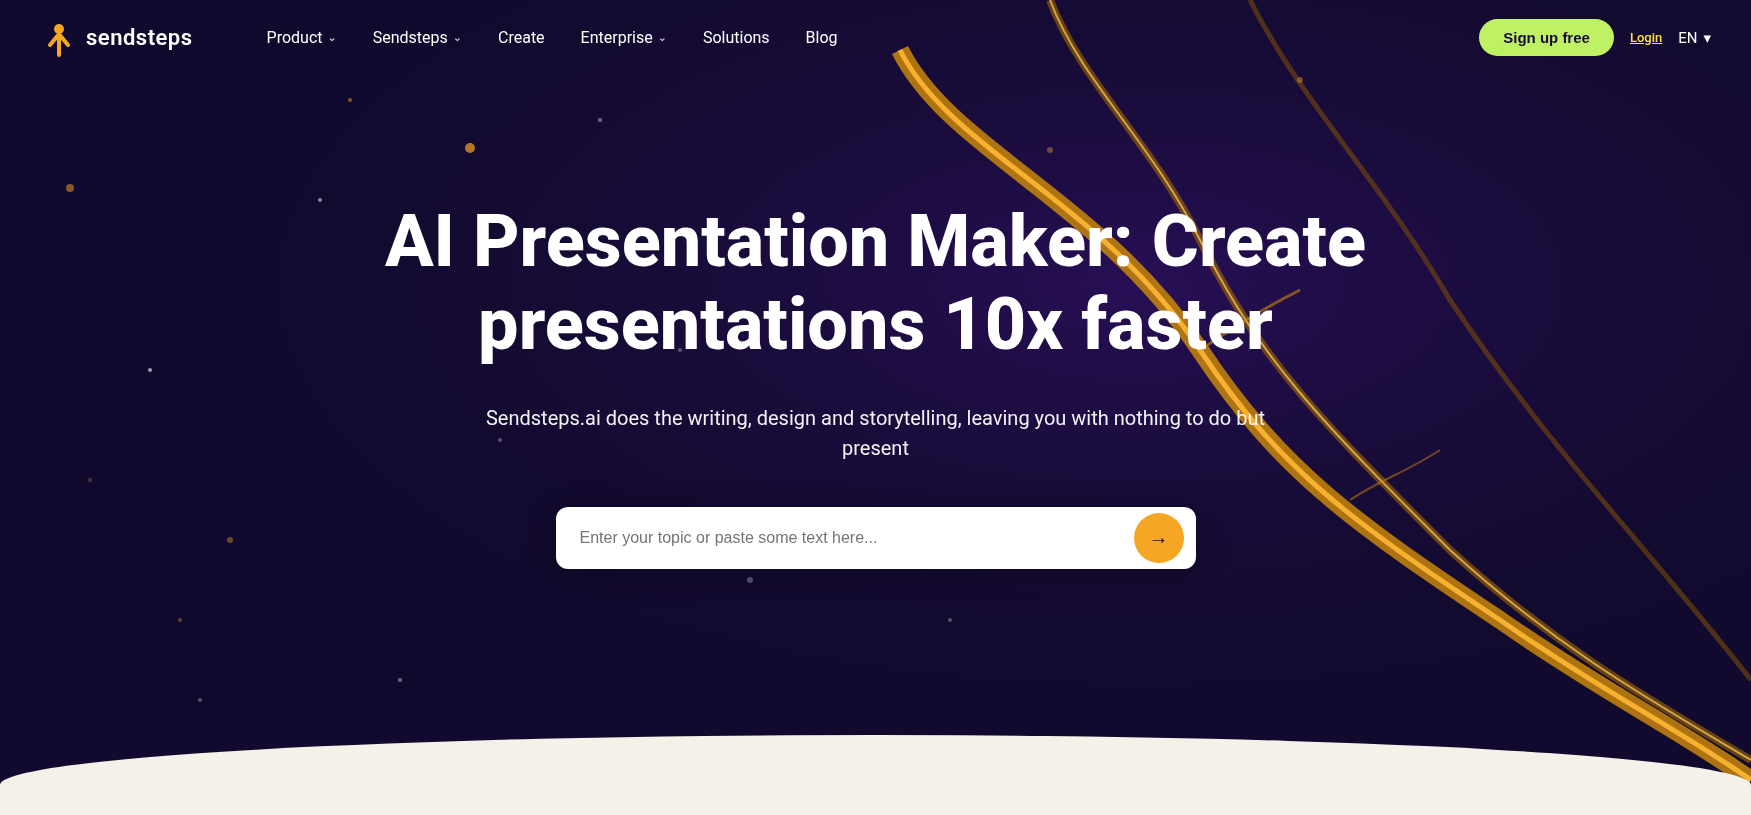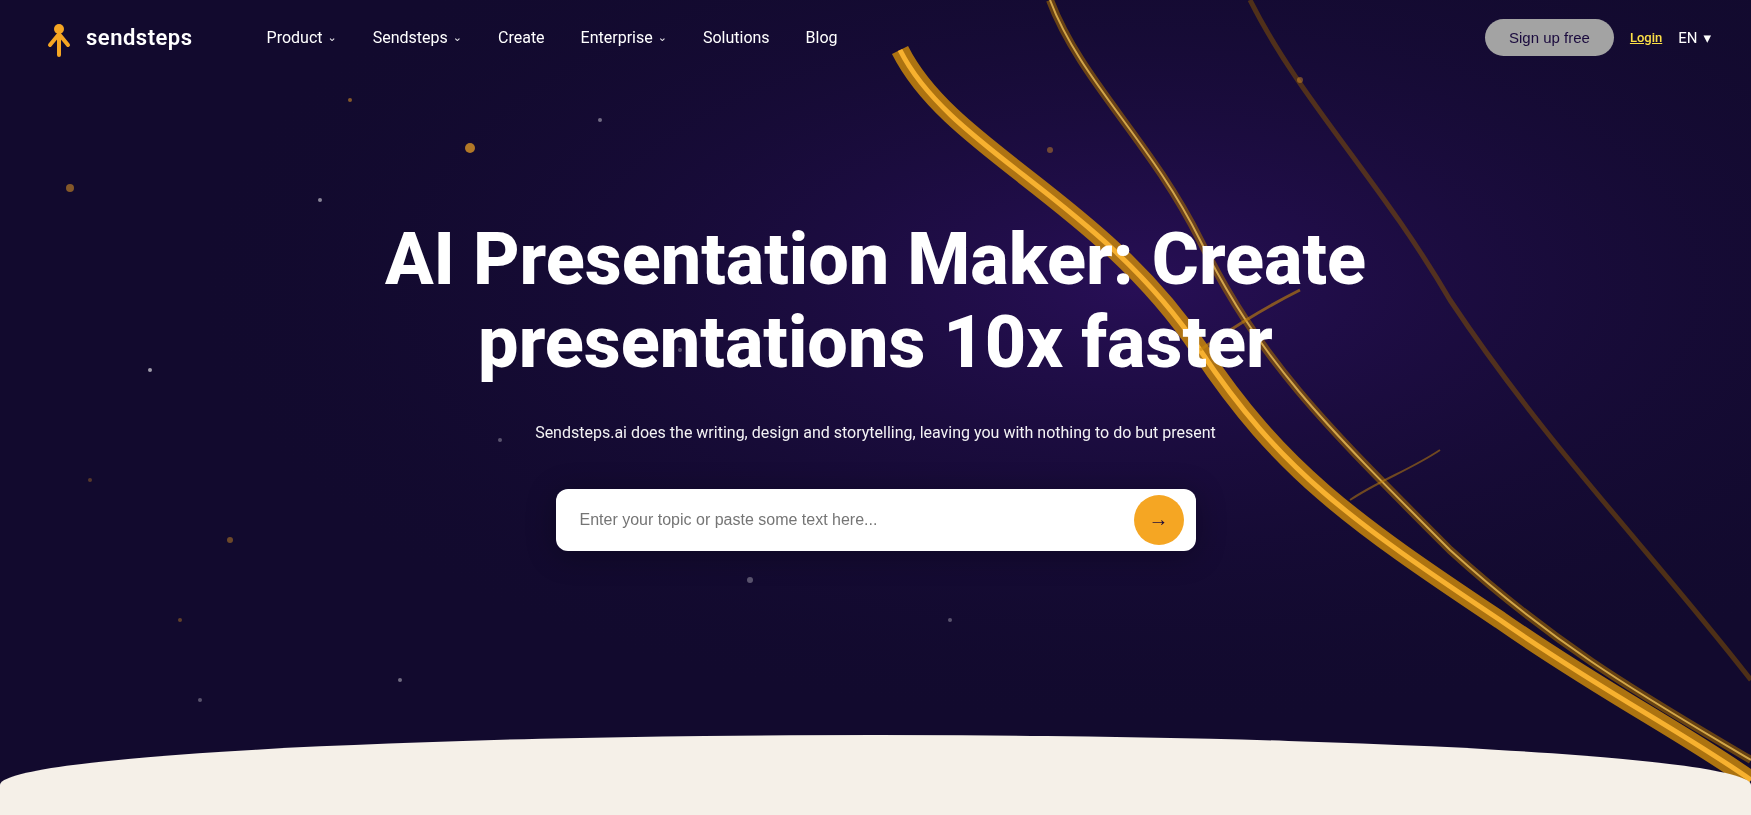--- a/index.html
+++ b/index.html
@@ -111,27 +111,27 @@
       opacity: 0.9;
     }
 
     .nav-right {
       display: flex;
       align-items: center;
       gap: 16px;
     }
 
     .signup-btn {
-      background: #a3a3a3;
+      background: #bef264;
       color: #1a0a3d;
       border: none;
       border-radius: 50px;
       padding: 10px 24px;
       font-size: 15px;
-      font-weight: 400;
+      font-weight: 700;
       cursor: pointer;
       white-space: nowrap;
       text-align: center;
     }
 
     .login-link {
       color: #fde047;
       font-size: 13px;
       font-weight: 500;
       text-decoration: underline;
@@ -168,21 +168,21 @@
       font-size: 72px;
       font-weight: 800;
       text-align: center;
       line-height: 1.15;
       max-width: 1000px;
       margin-bottom: 36px;
     }
 
     .hero-subtitle {
       color: #ffffff;
-      font-size: 16px;
+      font-size: 20px;
       font-weight: 400;
       text-align: center;
       max-width: 820px;
       margin-bottom: 44px;
       opacity: 0.95;
       line-height: 1.5;
     }
 
     .search-bar {
       display: flex;

